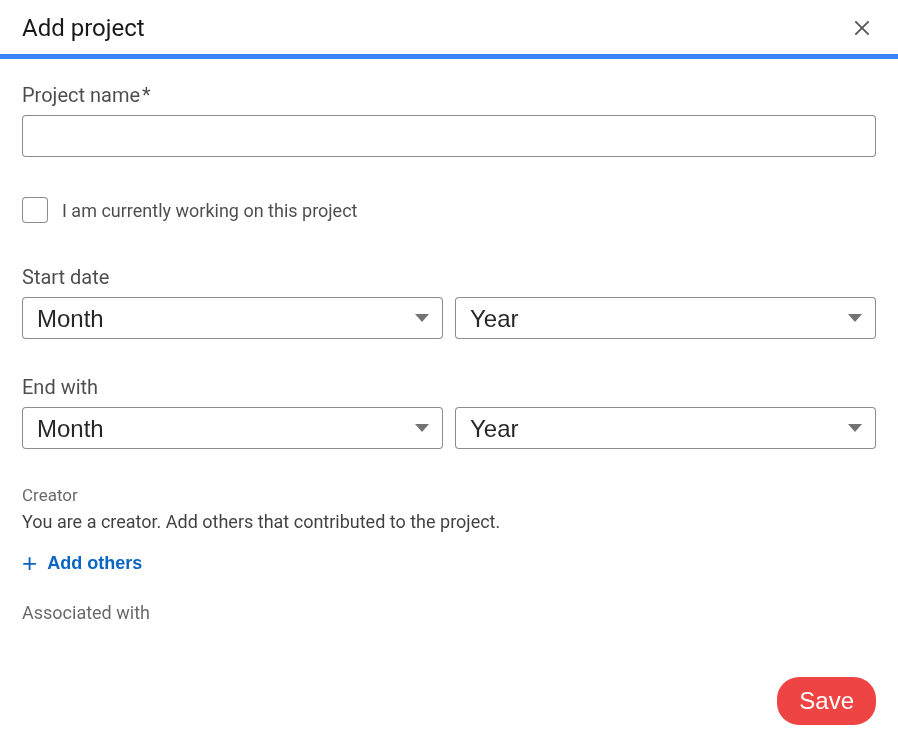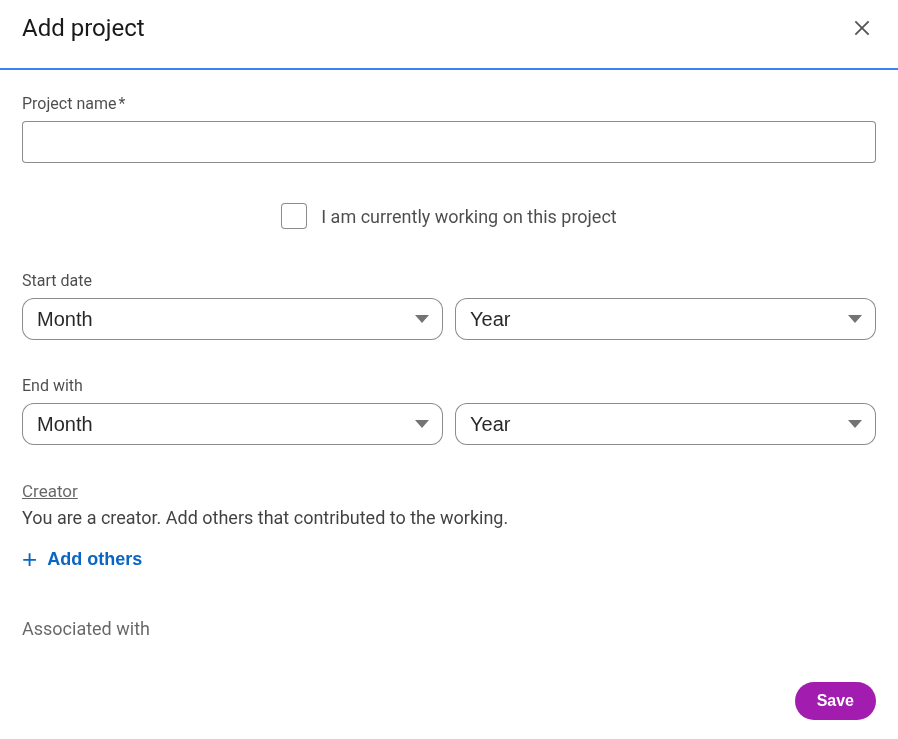--- a/index.html
+++ b/index.html
@@ -13,22 +13,22 @@
       height: 739px;
       background: #fff;
       color: rgba(0,0,0,0.9);
       position: relative;
       overflow: hidden;
     }
     .modal-header {
       display: flex;
       justify-content: space-between;
       align-items: flex-end;
-      padding: 14px 22px 26px 22px;
-      border-bottom: 2px solid #3b82f6;
+      padding: 14px 22px 12px 22px;
+      border-bottom: 5px solid #3b82f6;
     }
     .modal-title {
       font-size: 24px;
       font-weight: 400;
       color: rgba(0,0,0,0.9);
     }
     .close-btn {
       background: none;
       border: none;
       cursor: pointer;
@@ -42,21 +42,21 @@
       height: 20px;
       stroke: #555;
       stroke-width: 2.2;
     }
     .modal-body {
       padding: 24px 22px 0 22px;
       height: calc(739px - 64px - 76px);
       overflow: hidden;
     }
     .field-label {
-      font-size: 16px;
+      font-size: 20px;
       color: rgba(0,0,0,0.7);
       margin-bottom: 8px;
       display: block;
     }
     .required-asterisk {
       color: rgba(0,0,0,0.7);
       margin-left: 2px;
     }
     .text-input {
       width: 100%;
@@ -69,21 +69,20 @@
     }
     .section {
       margin-bottom: 32px;
     }
     .checkbox-row {
       display: flex;
       align-items: center;
       gap: 14px;
       margin-top: 40px;
       margin-bottom: 42px;
-      justify-content: center;
     }
     .checkbox {
       width: 26px;
       height: 26px;
       border: 1px solid rgba(0,0,0,0.45);
       border-radius: 4px;
       background: #fff;
       cursor: pointer;
       flex-shrink: 0;
     }
@@ -96,23 +95,23 @@
       gap: 12px;
     }
     .select-wrap {
       position: relative;
       flex: 1;
     }
     .select {
       width: 100%;
       height: 42px;
       border: 1px solid rgba(0,0,0,0.45);
-      border-radius: 12px;
+      border-radius: 4px;
       padding: 0 40px 0 14px;
-      font-size: 20px;
+      font-size: 24px;
       background: #fff;
       appearance: none;
       -webkit-appearance: none;
       color: rgba(0,0,0,0.85);
       cursor: pointer;
     }
     .select-caret {
       position: absolute;
       right: 14px;
       top: 50%;
@@ -125,21 +124,20 @@
       pointer-events: none;
     }
     .date-section {
       margin-bottom: 36px;
       margin-top: 24px;
     }
     .creator-label {
       font-size: 17px;
       color: rgba(0,0,0,0.6);
       margin-bottom: 6px;
-      text-decoration: underline;
     }
     .creator-desc {
       font-size: 18px;
       color: rgba(0,0,0,0.75);
       margin-bottom: 18px;
     }
     .add-creator-btn {
       display: inline-flex;
       align-items: center;
       gap: 10px;
@@ -150,46 +148,46 @@
       font-weight: 600;
       cursor: pointer;
       padding: 0;
     }
     .add-creator-btn .plus {
       font-size: 26px;
       font-weight: 400;
       line-height: 1;
     }
     .associated-section {
-      margin-top: 46px;
+      margin-top: 26px;
     }
     .associated-label {
       font-size: 18px;
       color: rgba(0,0,0,0.6);
     }
     .modal-footer {
       position: absolute;
       bottom: 0;
       left: 0;
       right: 0;
       height: 76px;
       background: #fff;
       display: flex;
       justify-content: flex-end;
       align-items: center;
       padding: 0 22px;
     }
     .save-btn {
-      background: #a21caf;
+      background: #ef4444;
       color: #fff;
       border: none;
       border-radius: 22px;
       padding: 10px 22px;
-      font-size: 16px;
-      font-weight: 700;
+      font-size: 24px;
+      font-weight: 400;
       cursor: pointer;
     }
   </style>
 </head>
 <body>
 
 <div class="modal-header">
   <h2 class="modal-title">Add project</h2>
   <button class="close-btn">
     <svg viewBox="0 0 24 24" fill="none">
@@ -244,21 +242,21 @@
         <select class="select">
           <option>Year</option>
         </select>
         <div class="select-caret"></div>
       </div>
     </div>
   </div>
 
   <div>
     <div class="creator-label">Creator</div>
-    <div class="creator-desc">You are a creator. Add others that contributed to the working.</div>
+    <div class="creator-desc">You are a creator. Add others that contributed to the project.</div>
     <button class="add-creator-btn">
       <span class="plus">+</span>
       <span>Add others</span>
     </button>
   </div>
 
   <div class="associated-section">
     <div class="associated-label">Associated with</div>
   </div>
 

